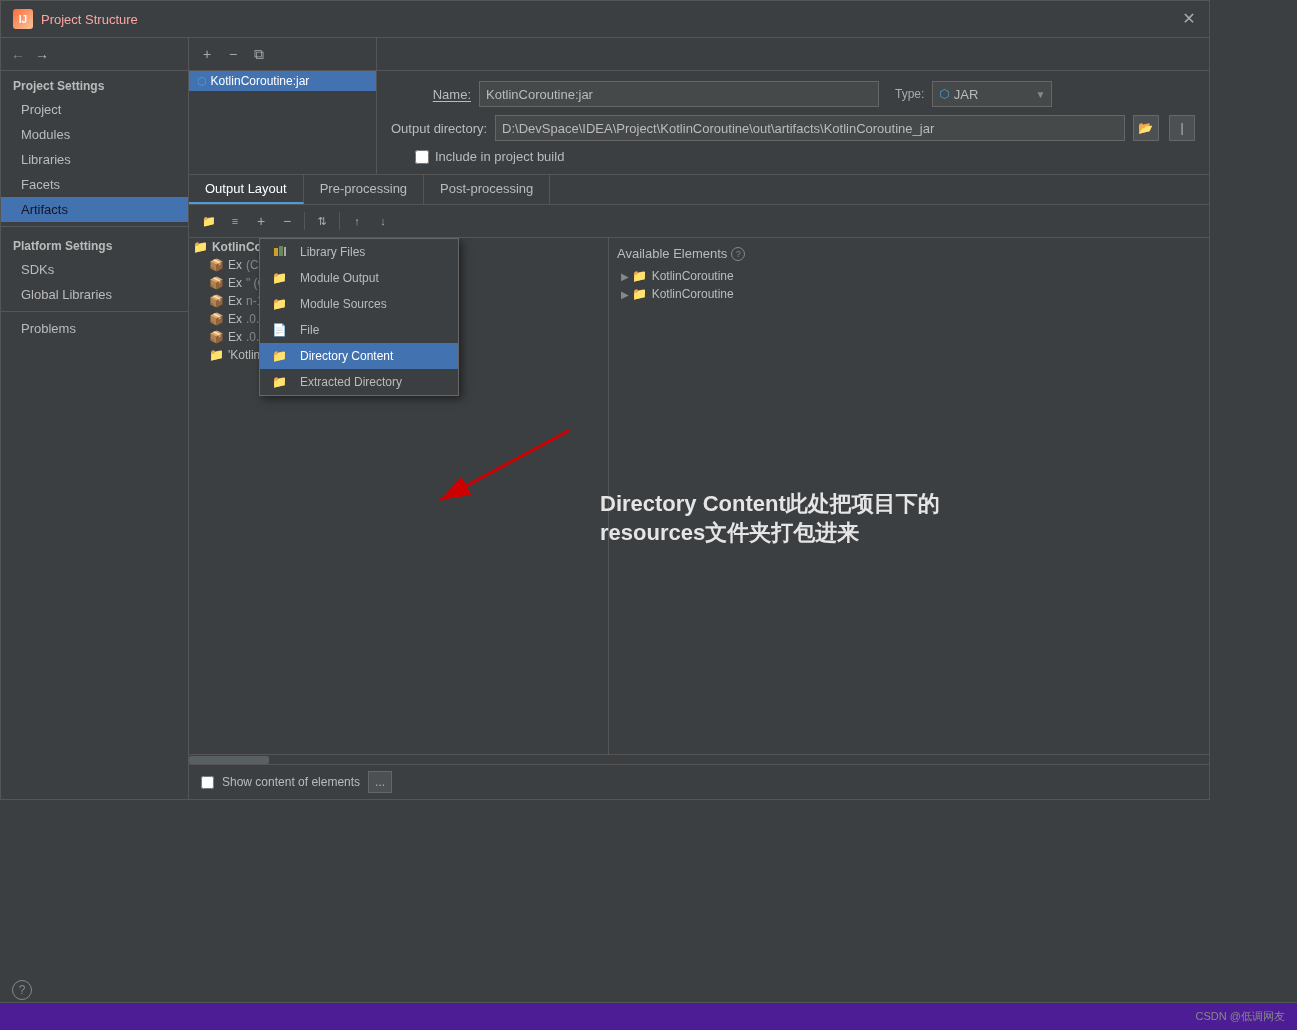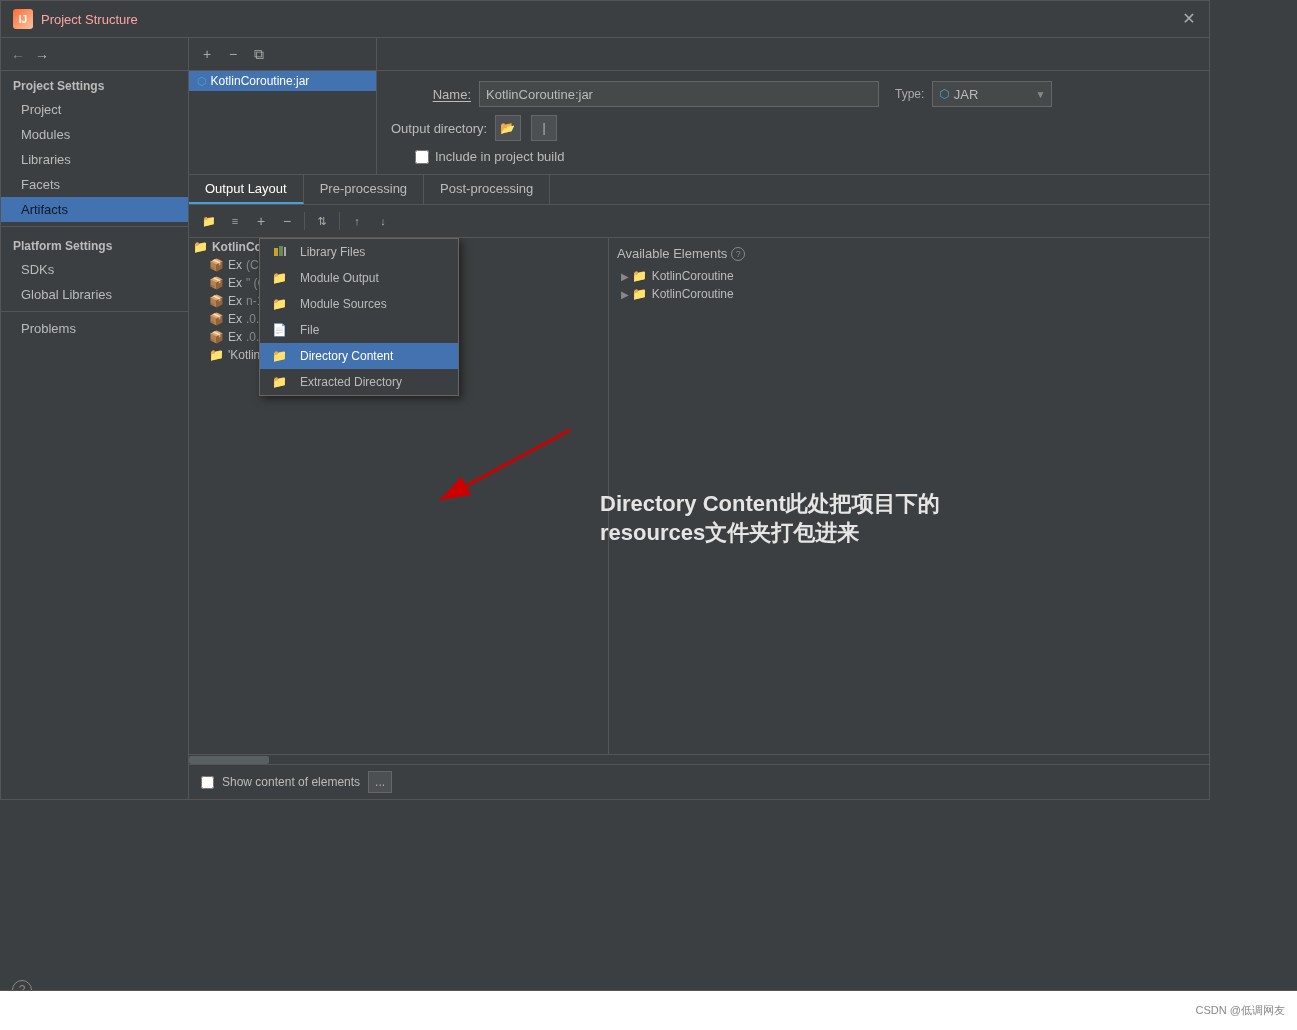--- a/index.html
+++ b/index.html
@@ -426,22 +426,22 @@
       font-weight: bold;
       line-height: 1.3;
     }
 
     
     .status-bar {
       position: absolute;
       bottom: 0;
       left: 0;
       right: 0;
-      height: 40px;
-      background: #ffffff;
+      height: 28px;
+      background: #4c1d95;
       border-top: 1px solid #555;
       display: flex;
       align-items: center;
       justify-content: space-between;
       padding: 0 12px;
       font-size: 11px;
       color: #888;
     }
 
     
@@ -553,20 +553,21 @@
             <span style="color:#aaa; margin-left:8px; font-size:12px;">Type:</span>
             <div class="form-type-select">
               <span class="form-type-icon">⬡</span>
               <span>JAR</span>
               <span class="form-type-chevron">▼</span>
             </div>
           </div>
 
           <div class="form-row">
             <span class="form-label">Output directory:</span>
+            <input class="output-dir-input" type="text" value="D:\DevSpace\IDEA\Project\KotlinCoroutine\out\artifacts\KotlinCoroutine_jar" style="">
             <button class="browse-btn">📂</button>
             <button class="browse-btn" style="margin-left:2px;">|</button>
           </div>
 
           <div class="checkbox-row">
             <input type="checkbox" style="">
             <span>Include in project build</span>
           </div>
         </div>
       </div>

